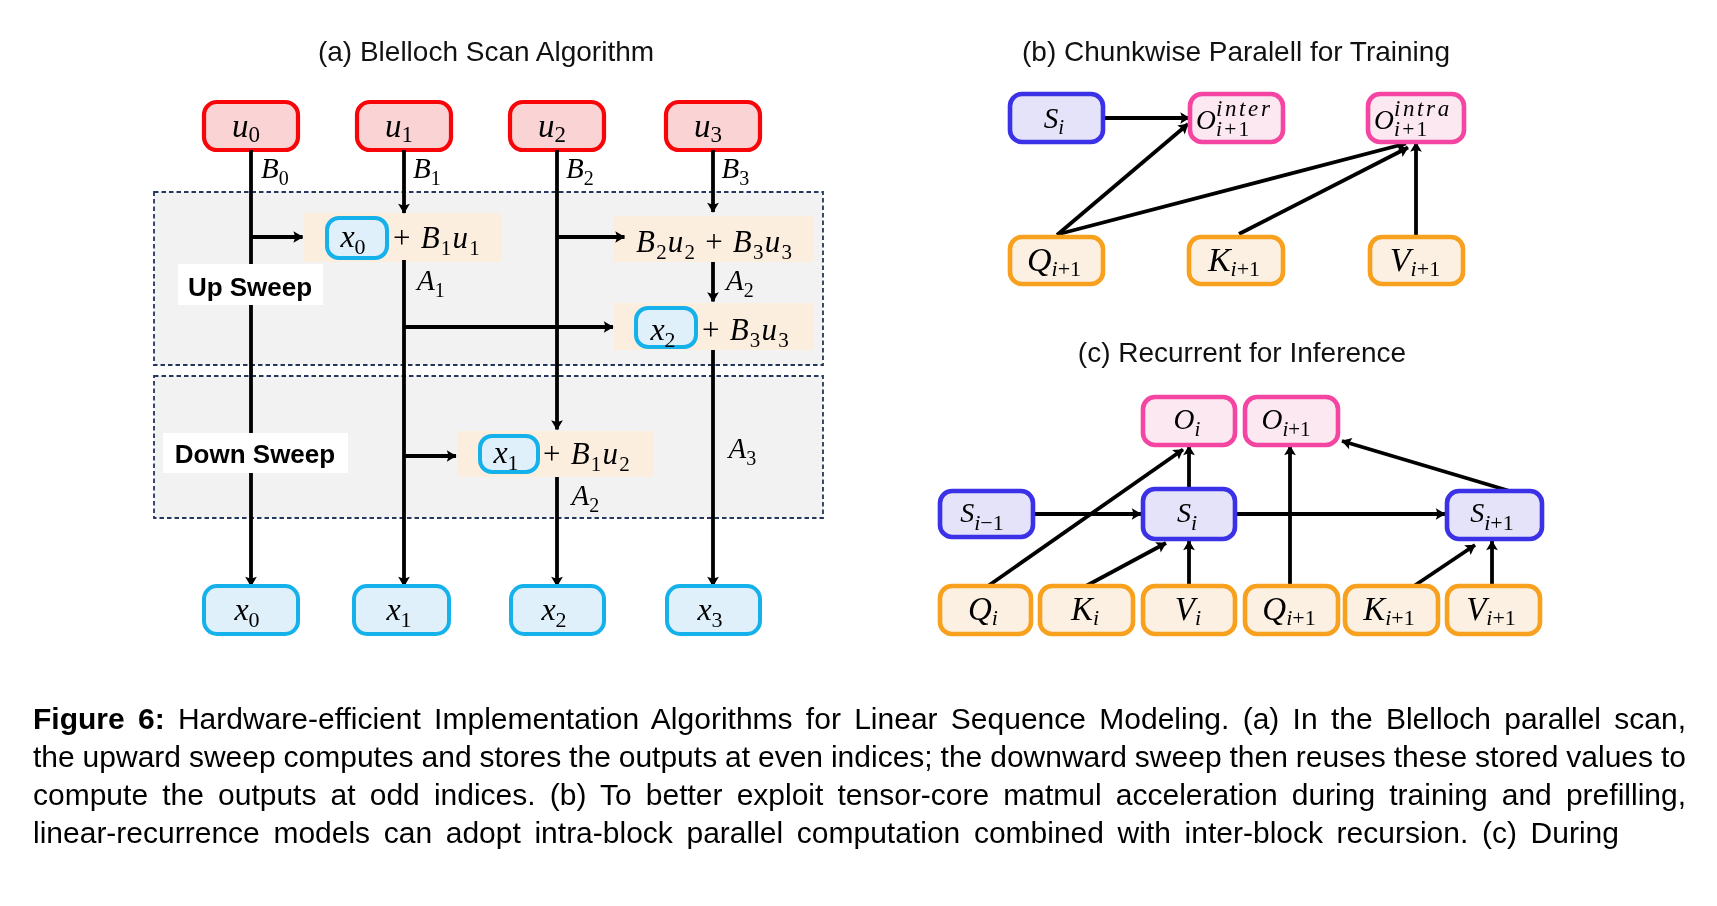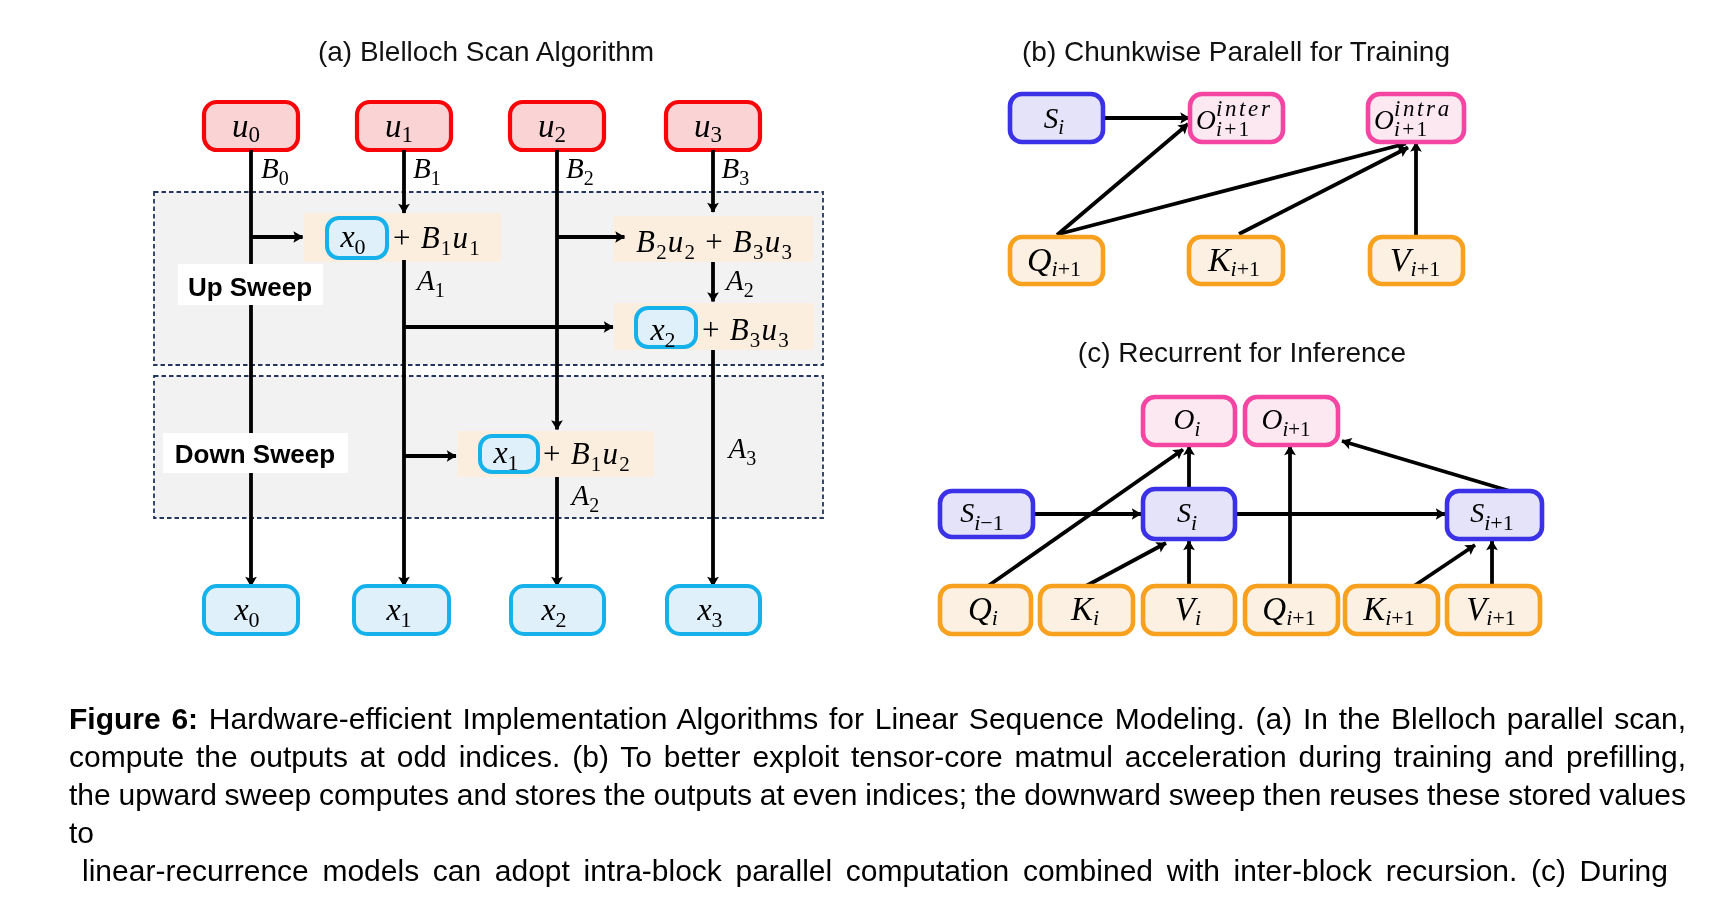--- a/index.html
+++ b/index.html
@@ -1,20 +1,20 @@
 <!DOCTYPE html>
 <html><head>
 <meta charset="utf-8">
 <style>
 html,body{margin:0;padding:0;background:#ffffff;}
 #page{position:relative;width:1717px;height:906px;overflow:hidden;background:#fff;font-family:"Liberation Sans",sans-serif;}
 svg{position:absolute;left:0;top:0;}
 .cap{position:absolute;left:33px;width:1653px;top:700px;font-size:30px;line-height:38px;color:#000;}
-.cap .j{text-align:justify;text-align-last:justify;margin-left:36px;}
-.cap .c{text-align:right;}
+.cap .j{text-align:justify;text-align-last:justify;}
+.cap .c{text-align:left;}
 .mi{font-family:"Liberation Serif",serif;font-style:italic;}
 </style>
 </head>
 <body>
 <div id="page">
 <svg width="1717" height="906" viewBox="0 0 1717 906">
 <defs>
 <marker id="ah" markerWidth="2.75" markerHeight="3.3" refX="9.4" refY="6" orient="auto" viewBox="0 0 10 12">
 <path d="M0.6,0.4 L10,6 L0.6,11.6 L2.4,6 Z" fill="#000000"></path>
 </marker>
@@ -151,17 +151,17 @@
 <text x="983" y="620" font-size="33" text-anchor="middle">Q<tspan font-size="22" dy="5">i</tspan></text>
 <text x="1085" y="620" font-size="33" text-anchor="middle">K<tspan font-size="22" dy="5">i</tspan></text>
 <text x="1188" y="620" font-size="33" text-anchor="middle">V<tspan font-size="22" dy="5">i</tspan></text>
 <text x="1289" y="620" font-size="33" text-anchor="middle">Q<tspan font-size="22" dy="5">i</tspan><tspan font-size="22" font-style="normal">+1</tspan></text>
 <text x="1389" y="620" font-size="33" text-anchor="middle">K<tspan font-size="22" dy="5">i</tspan><tspan font-size="22" font-style="normal">+1</tspan></text>
 <text x="1491" y="620" font-size="33" text-anchor="middle">V<tspan font-size="22" dy="5">i</tspan><tspan font-size="22" font-style="normal">+1</tspan></text>
 </g>
 </svg>
 <div class="cap">
 <div class="j"><b>Figure 6:</b> Hardware-efficient Implementation Algorithms for Linear Sequence Modeling. (a) In the Blelloch parallel scan,</div>
+<div class="j" style="word-spacing:-0.6px">the upward sweep computes and stores the outputs at even indices; the downward sweep then reuses these stored values to</div>
 <div class="j">compute the outputs at odd indices. (b) To better exploit tensor-core matmul acceleration during training and prefilling,</div>
-<div class="j" style="word-spacing:-0.6px">the upward sweep computes and stores the outputs at even indices; the downward sweep then reuses these stored values to</div>
 <div class="c" style="word-spacing:5.3px;padding-right:18px">linear-recurrence models can adopt intra-block parallel computation combined with inter-block recursion. (c) During</div>
 </div>
 </div>
 
 </body></html>

